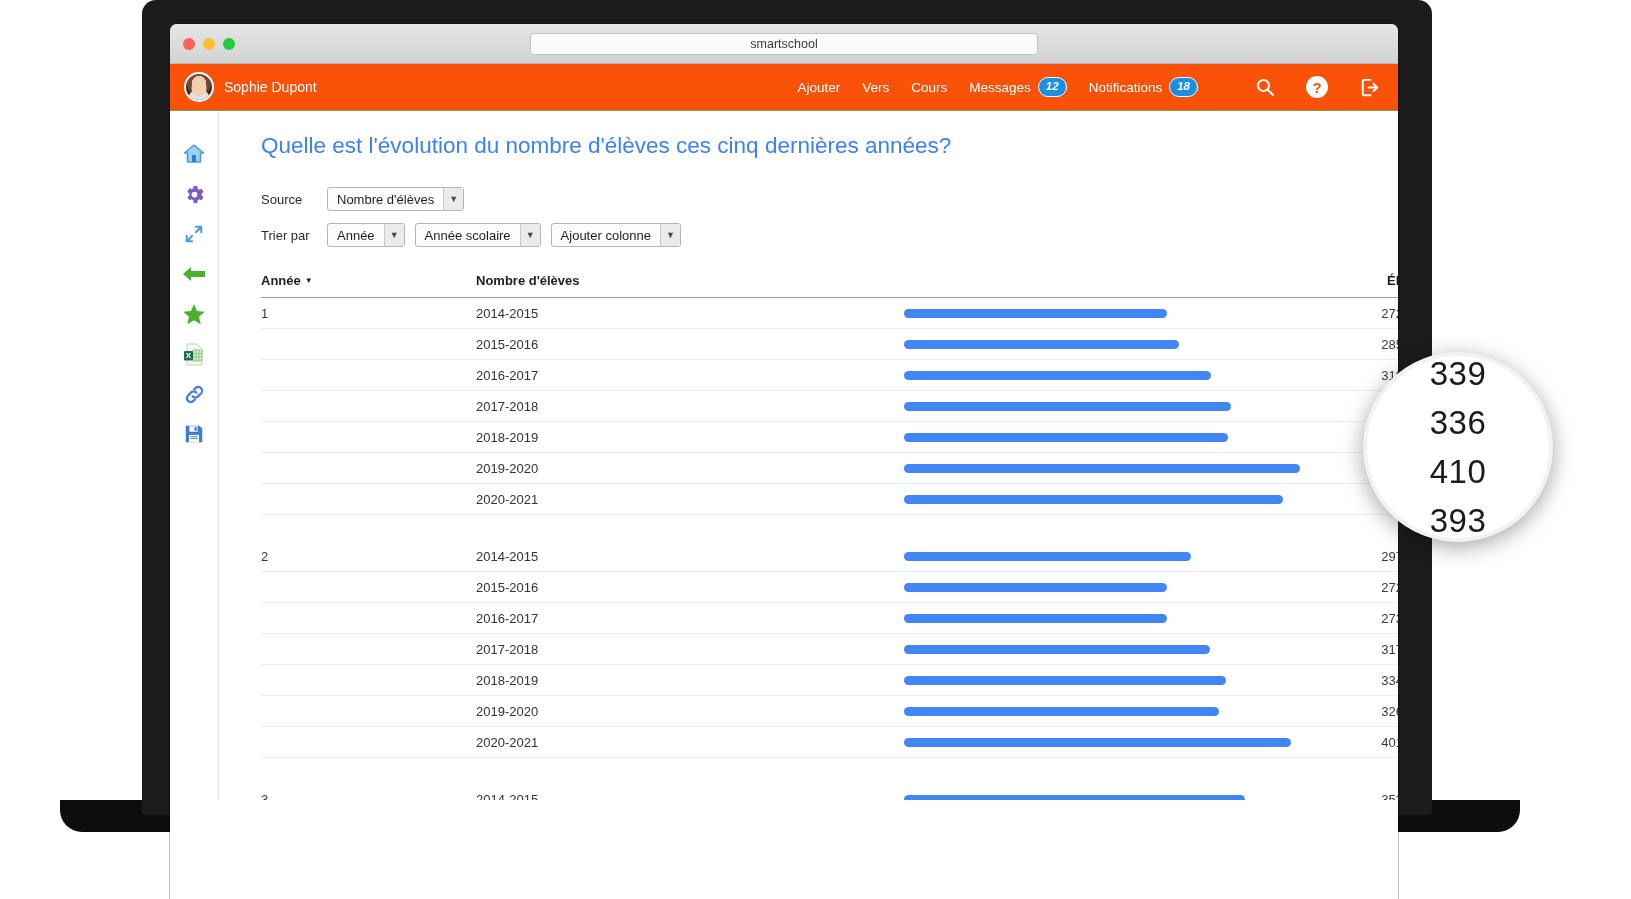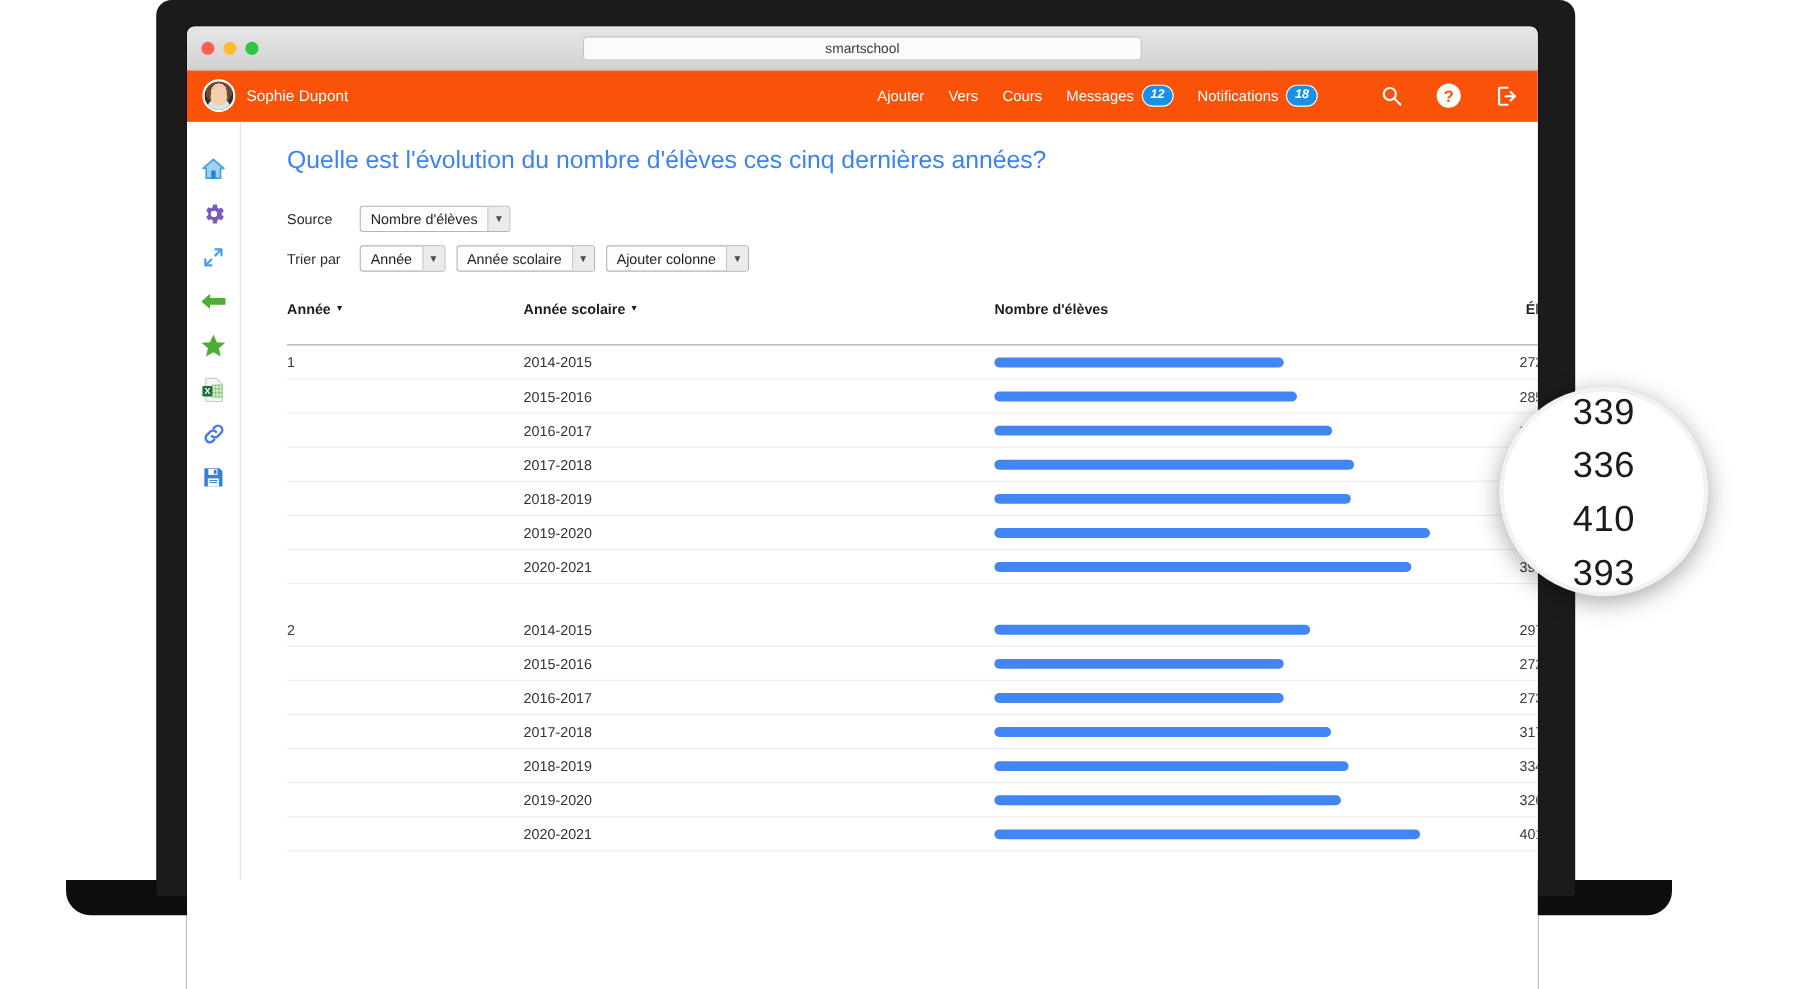--- a/index.html
+++ b/index.html
@@ -198,21 +198,21 @@
     background: #ebebeb;
     display: flex; align-items: center; justify-content: center;
     color: #4a4a4a; font-size: 9px;
   }
 
   
   #table { margin-top: 26px; width: 1148px; position: relative; }
   .thead {
     display: flex;
     align-items: flex-end;
-    padding-bottom: 25px;
+    padding-bottom: 9px;
     border-bottom: 1px solid #9e9e9e;
     font-size: 13px;
     font-weight: bold;
     color: #1d1d1d;
   }
   .c-year   { width: 215px; }
   .c-school { width: 428px; }
   .c-bar    { flex: 1; }
   .c-count  { width: 92px; text-align: right; padding-right: 6px; }
   .sortcaret { font-size: 8px; margin-left: 4px; position: relative; top: -2px; }
@@ -404,23 +404,20 @@
           <span class="sv">Ajouter colonne</span>
           <span class="caret">▼</span>
         </span>
       </div>
 
       <div id="table">
         <div class="thead">
           <div class="c-year">
             <span>Année</span><span class="sortcaret">▼</span>
           </div>
-          <div class="c-school">
-            <span>Année scolaire</span><span class="sortcaret">▼</span>
-          </div>
           <div class="c-bar">
             <span>Nombre d'élèves</span>
           </div>
           <div class="c-count">
             <span>Él.</span>
           </div>
         </div>
         <div id="tbody">
             <div class="group">
               <div class="trow">

